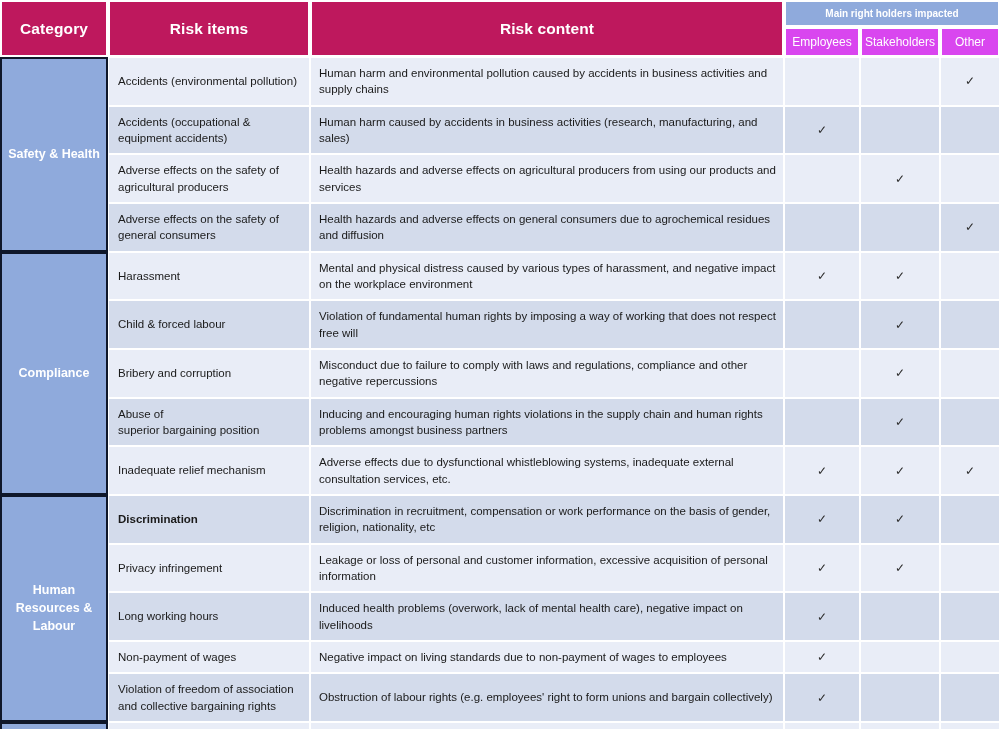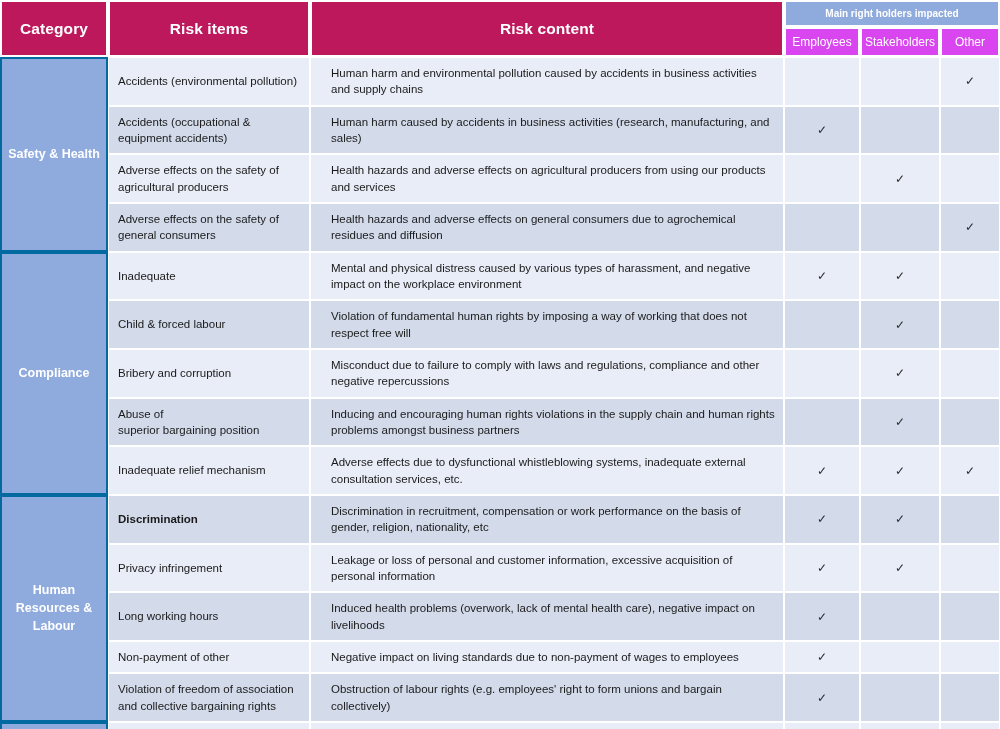--- a/index.html
+++ b/index.html
@@ -52,35 +52,35 @@
     height: 24px;
   }
   
   .cat {
     background: #8faadc;
     color: #ffffff;
     font-weight: bold;
     font-size: 12.5px;
     text-align: center;
     vertical-align: middle;
-    border: 2px solid #0369a1;
+    border: 2px solid #0f172a;
     line-height: 1.45;
     padding: 2px;
   }
   
   td.item, td.content {
     font-size: 11.5px;
     color: #1a1a1a;
     vertical-align: middle;
     border: 1.5px solid #ffffff;
     line-height: 1.42;
     padding: 7px 6px 7px 8px;
   }
   td.item { padding-left: 9px; }
-  td.content { padding-left: 20px; }
+  td.content { padding-left: 8px; }
   td.mark {
     border: 1.5px solid #ffffff;
     text-align: center;
     vertical-align: middle;
     font-size: 12px;
     color: #3a3a3a;
   }
   tr.row-a td.item, tr.row-a td.content, tr.row-a td.mark { background: #e9edf7; }
   tr.row-b td.item, tr.row-b td.content, tr.row-b td.mark { background: #d3dbeb; }
 
@@ -137,21 +137,21 @@
       </tr>
       <tr class="row-b">
         <td class="item" style="white-space: pre-line;">Adverse effects on the safety of general consumers</td>
         <td class="content">Health hazards and adverse effects on general consumers due to agrochemical residues and diffusion</td>
         <td class="mark"><span class="check hidden">✓</span></td>
         <td class="mark"><span class="check hidden">✓</span></td>
         <td class="mark"><span class="check">✓</span></td>
       </tr>
       <tr class="row-a">
         <td class="cat" rowspan="5" style="white-space: pre-line;">Compliance</td>
-        <td class="item" style="white-space: pre-line;">Inadequate</td>
+        <td class="item" style="white-space: pre-line;">Harassment</td>
         <td class="content">Mental and physical distress caused by various types of harassment, and negative impact on the workplace environment</td>
         <td class="mark"><span class="check">✓</span></td>
         <td class="mark"><span class="check">✓</span></td>
         <td class="mark"><span class="check hidden">✓</span></td>
       </tr>
       <tr class="row-b">
         <td class="item" style="white-space: pre-line;">Child &amp; forced labour</td>
         <td class="content">Violation of fundamental human rights by imposing a way of working that does not respect free will</td>
         <td class="mark"><span class="check hidden">✓</span></td>
         <td class="mark"><span class="check">✓</span></td>
@@ -197,21 +197,21 @@
         <td class="mark"><span class="check hidden">✓</span></td>
       </tr>
       <tr class="row-b">
         <td class="item" style="white-space: pre-line;">Long working hours</td>
         <td class="content">Induced health problems (overwork, lack of mental health care), negative impact on livelihoods</td>
         <td class="mark"><span class="check">✓</span></td>
         <td class="mark"><span class="check hidden">✓</span></td>
         <td class="mark"><span class="check hidden">✓</span></td>
       </tr>
       <tr class="row-a">
-        <td class="item" style="white-space: pre-line;">Non-payment of other</td>
+        <td class="item" style="white-space: pre-line;">Non-payment of wages</td>
         <td class="content">Negative impact on living standards due to non-payment of wages to employees</td>
         <td class="mark"><span class="check">✓</span></td>
         <td class="mark"><span class="check hidden">✓</span></td>
         <td class="mark"><span class="check hidden">✓</span></td>
       </tr>
       <tr class="row-b">
         <td class="item" style="white-space: pre-line;">Violation of freedom of association and collective bargaining rights</td>
         <td class="content">Obstruction of labour rights (e.g. employees' right to form unions and bargain collectively)</td>
         <td class="mark"><span class="check">✓</span></td>
         <td class="mark"><span class="check hidden">✓</span></td>

